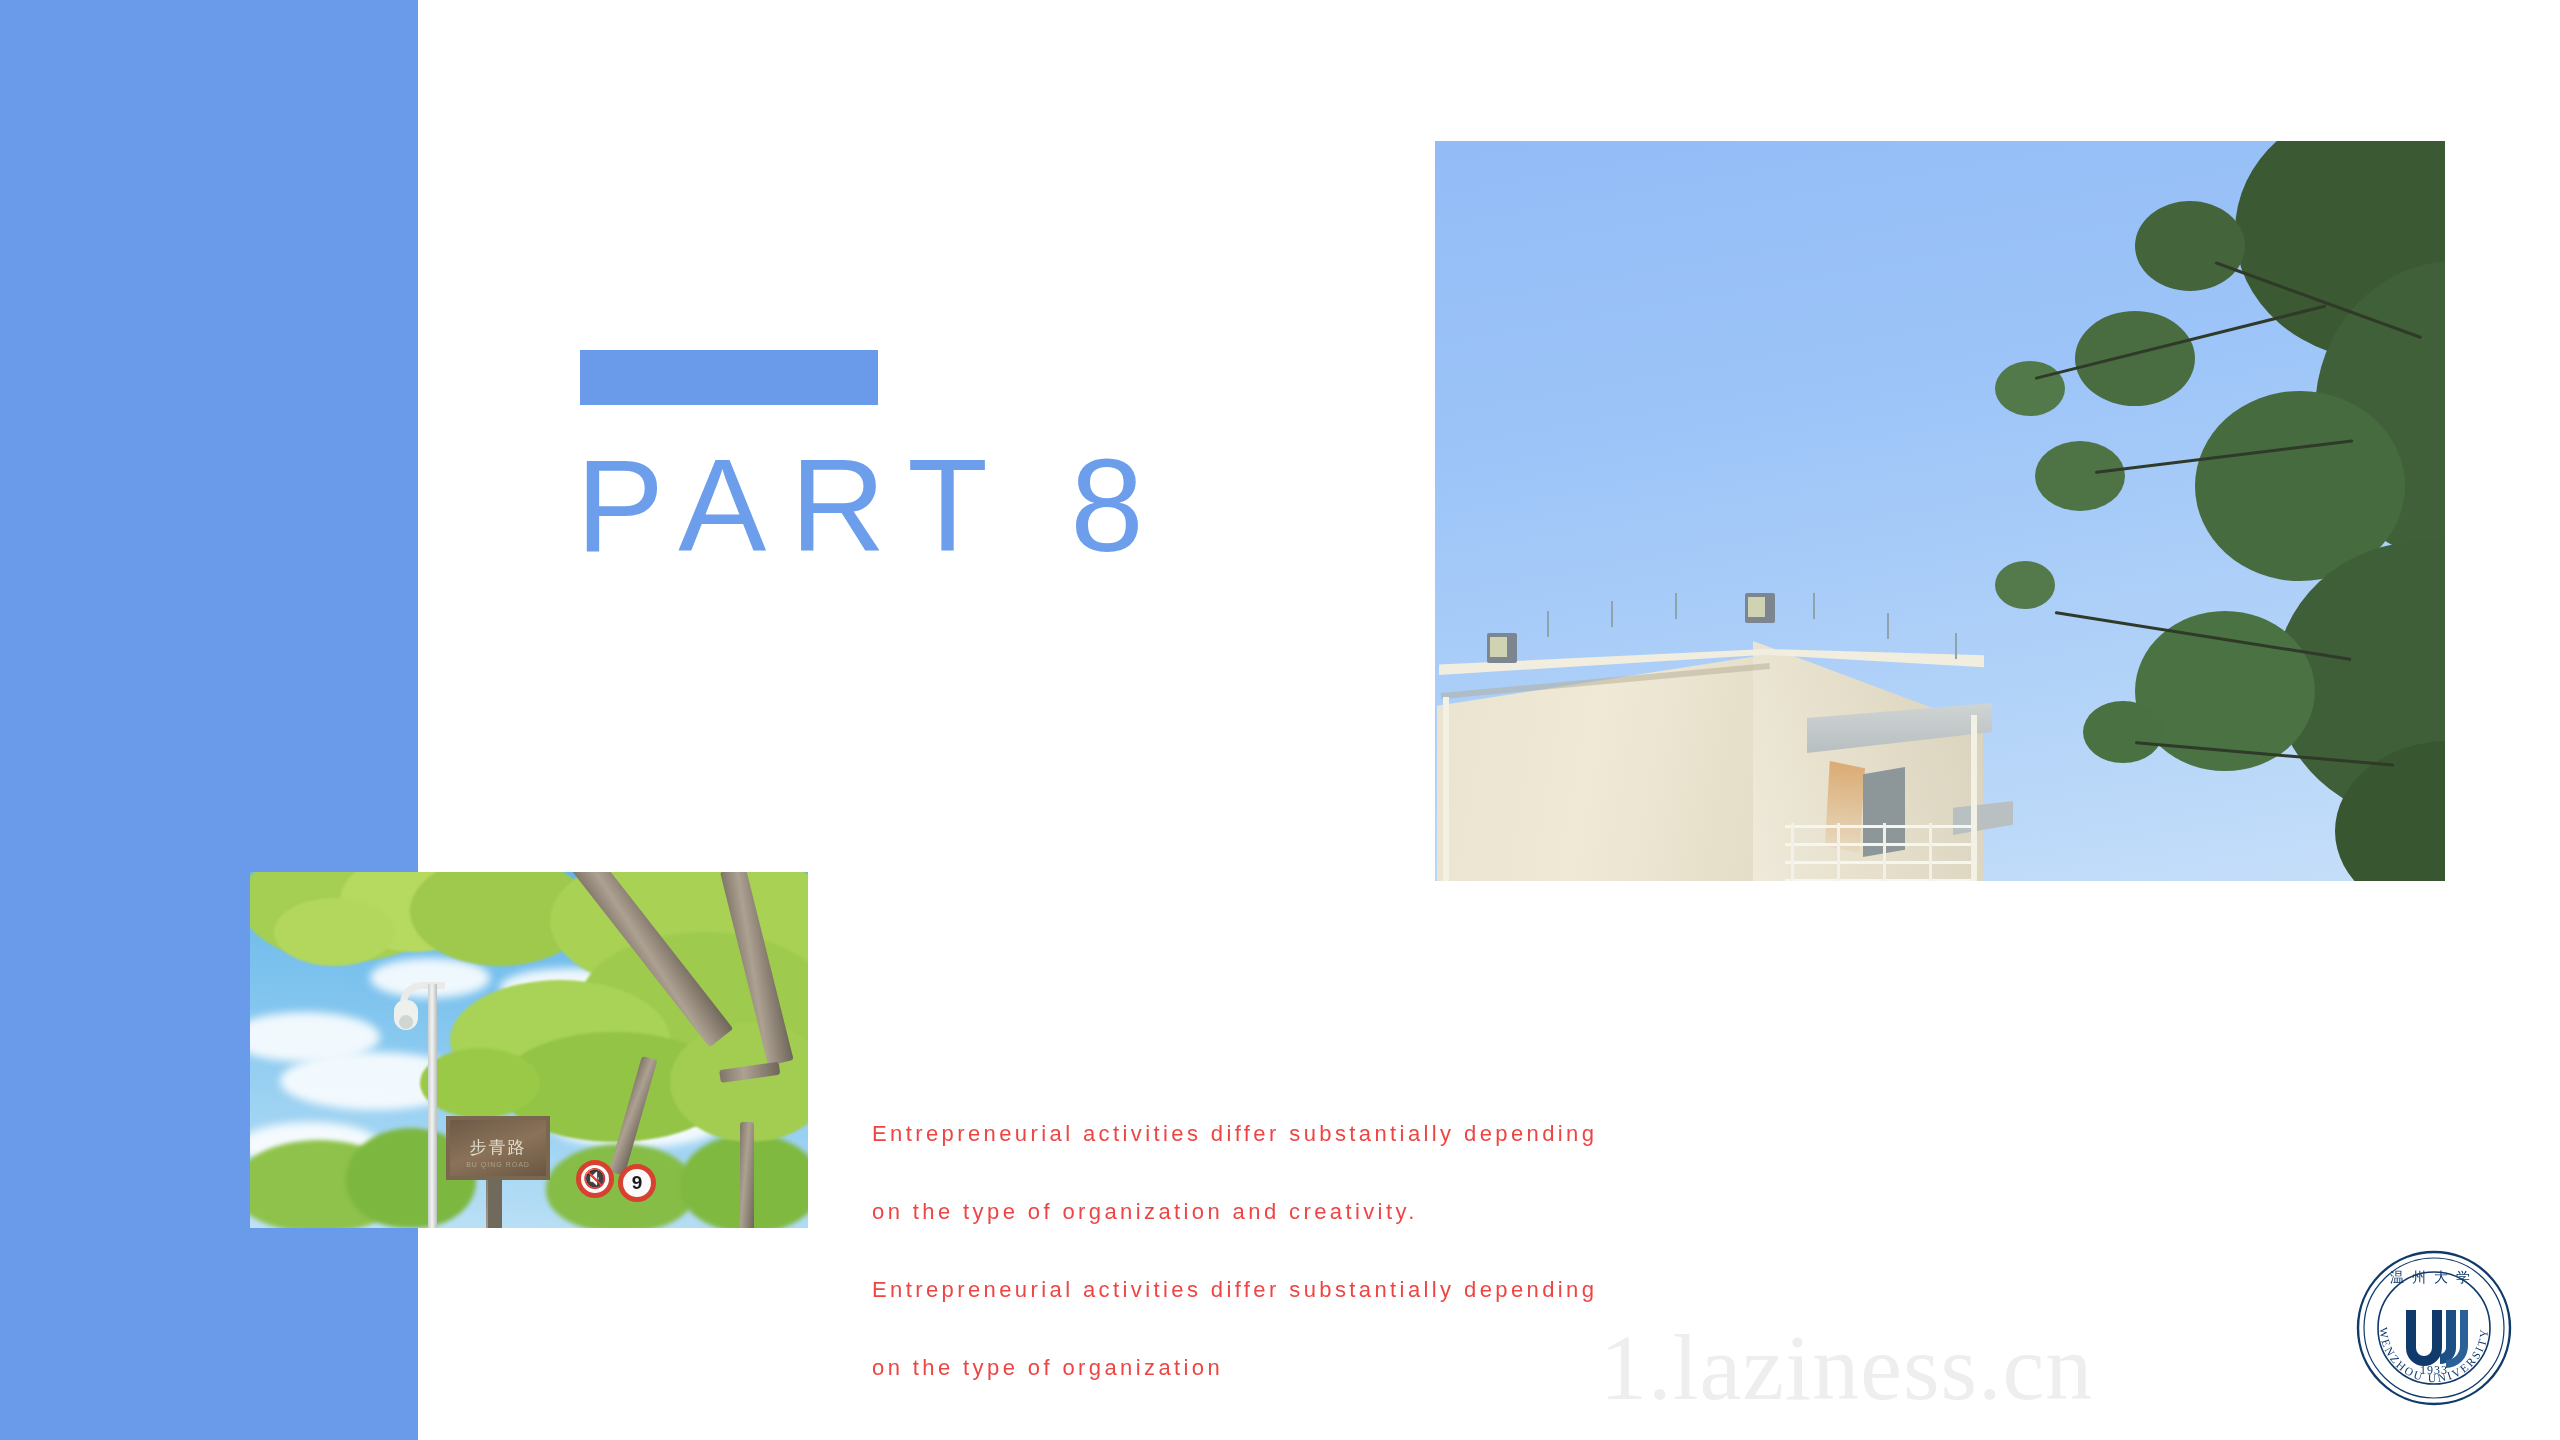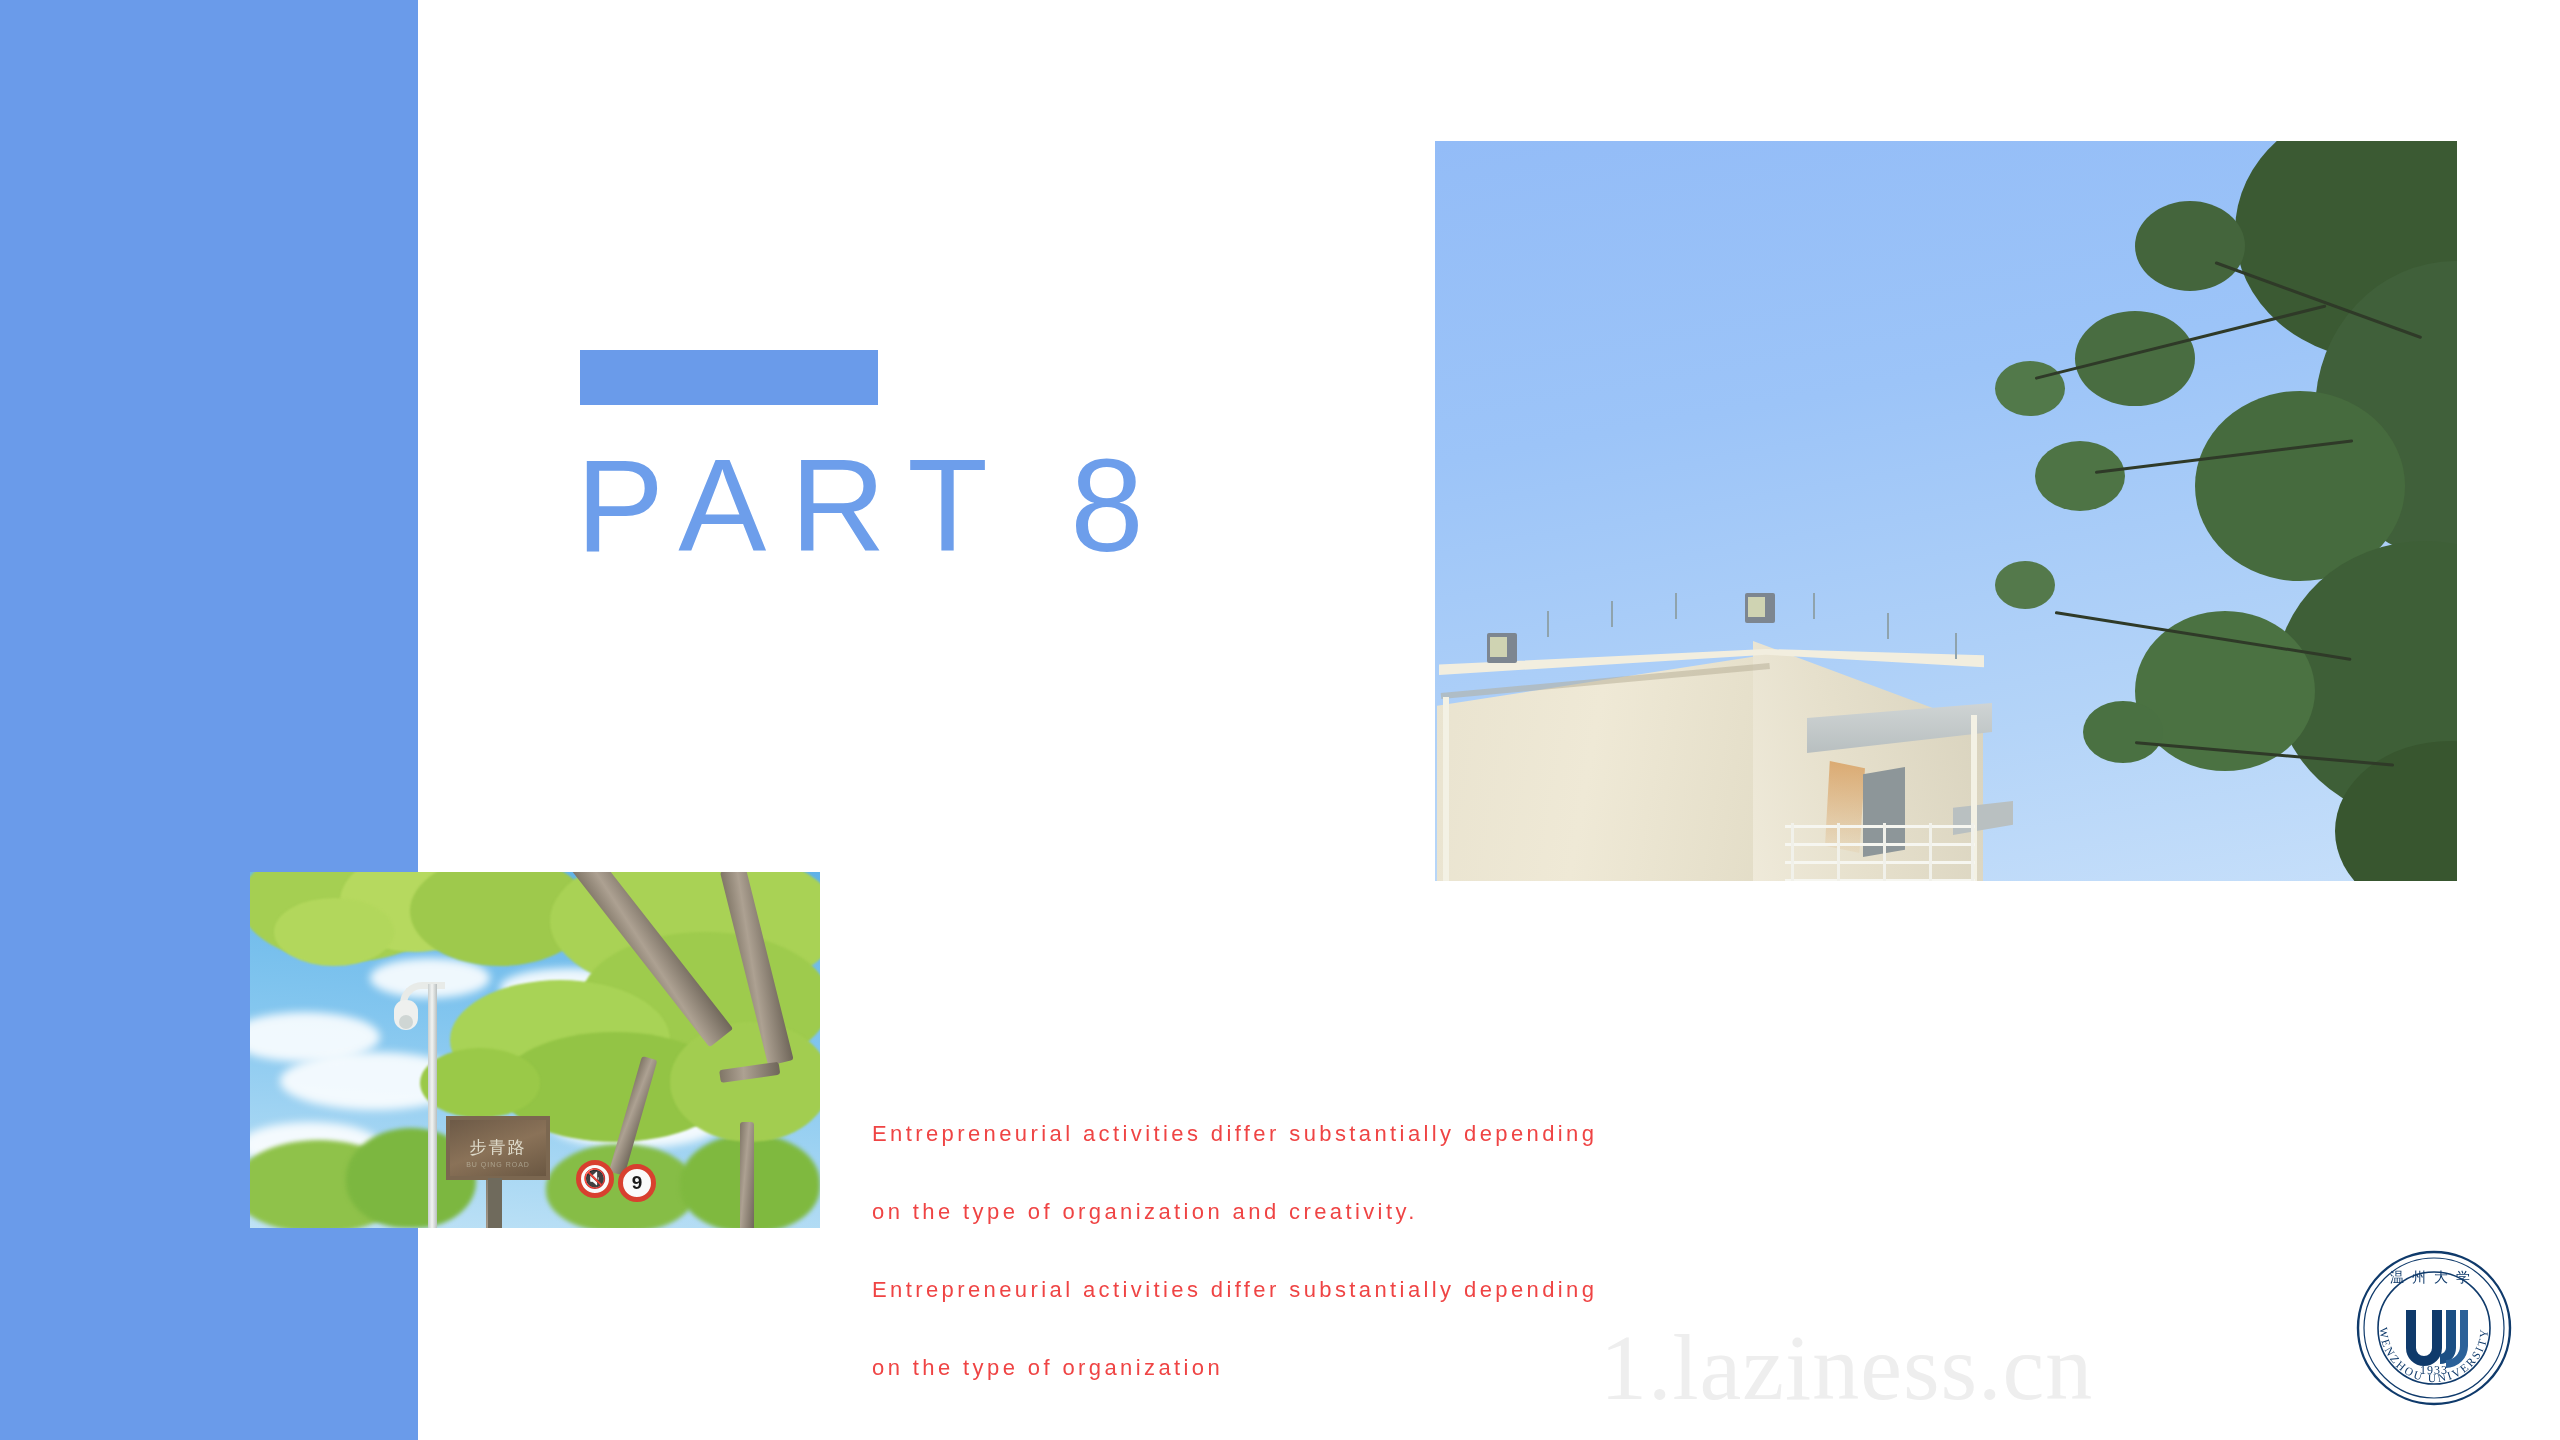--- a/index.html
+++ b/index.html
@@ -78,21 +78,20 @@
     color: #eeeeee;
     letter-spacing: 1px;
     white-space: pre;
     pointer-events: none;
   }
 
   
   .photo {
     position: absolute;
     overflow: hidden;
-    padding-left: 12px;
   }
 
   #photo-main {
     left: 1435px;
     top: 141px;
     width: 1010px;
     height: 740px;
     background: linear-gradient(170deg, #93bcf7 0%, #9cc4f8 35%, #b4d4f8 75%, #c6dffa 100%);
   }
 

